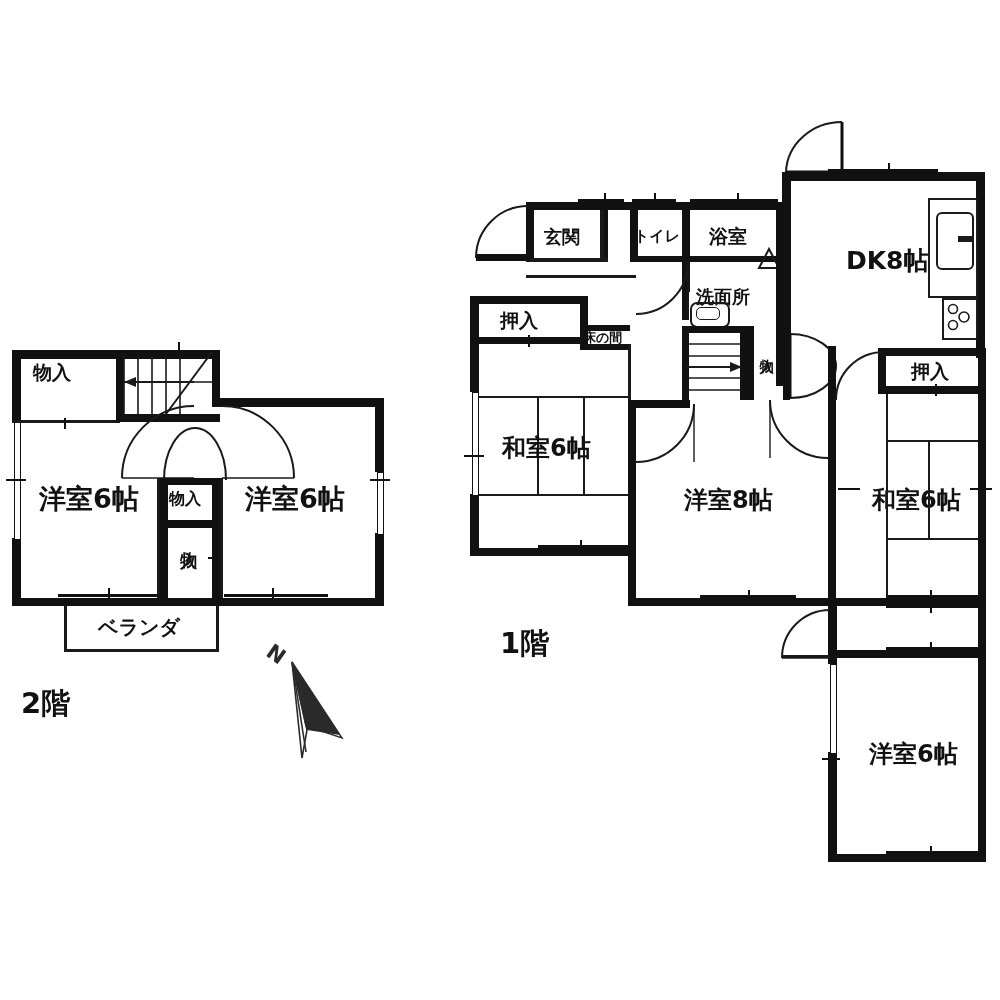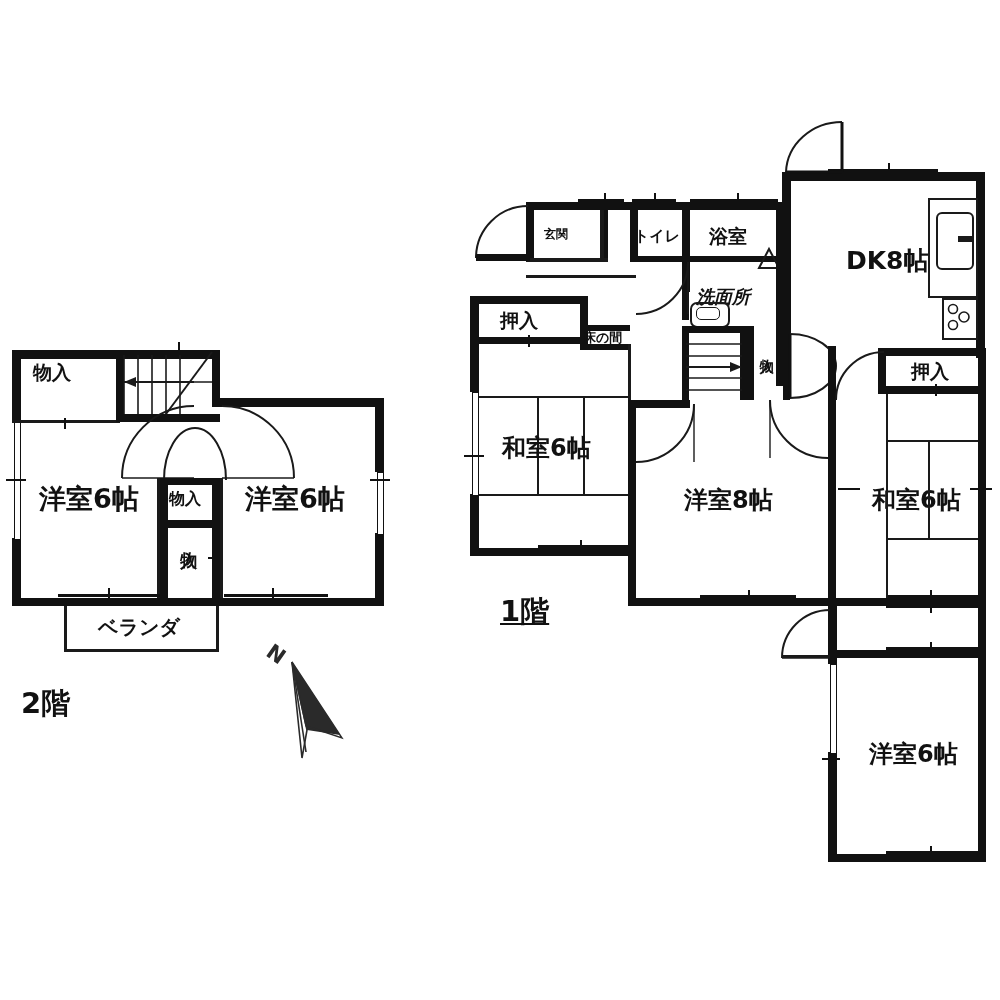--- a/index.html
+++ b/index.html
@@ -156,24 +156,24 @@
   </svg>
   <div class="w" style="left:476px;top:254px;width:54px;height:7px;"></div>
 
   <div class="sld" style="left:578px;top:199px;width:46px;height:4px;"></div>
   <div class="tick" style="left:604px;top:193px;width:2px;height:13px;"></div>
   <div class="sld" style="left:632px;top:199px;width:44px;height:4px;"></div>
   <div class="tick" style="left:654px;top:193px;width:2px;height:13px;"></div>
   <div class="sld" style="left:690px;top:199px;width:88px;height:4px;"></div>
   <div class="tick" style="left:737px;top:193px;width:2px;height:13px;"></div>
 
-  <div class="lbl" style="left:544px; top:228px; font-size:12px;">玄関</div>
+  <div class="lbl" style="left:544px; top:228px; font-size:18px;">玄関</div>
   <div class="lbl" style="left:634px; top:229px; font-size:15px;">トイレ</div>
   <div class="lbl" style="left:709px; top:227px; font-size:19px;">浴室</div>
-  <div class="lbl" style="left:696px; top:288px; font-size:18px;font-style:italic;">洗面所</div>
+  <div class="lbl" style="left:696px; top:288px; font-size:18px;">洗面所</div>
 
   <svg style="left:758px;top:248px;width:22px;height:22px;">
     <polygon points="11,1 21,20 1,20" fill="none" stroke="#1a1a1a" stroke-width="2"></polygon>
   </svg>
 
   <div class="w" style="left:682px; top:262px; width:7px; height:58px;"></div>
   <div class="w" style="left:776px; top:262px; width:7px; height:124px;"></div>
   <div class="fx" style="left:690px;top:302px;width:36px;height:22px;border-radius:7px;"></div>
   <div class="fx" style="left:696px;top:307px;width:22px;height:11px;border-radius:5px;border-width:1.5px;"></div>
 
@@ -284,16 +284,16 @@
   <div class="tick" style="left:930px;top:600px;width:2px;height:13px;"></div>
   <div class="sld" style="left:886px;top:851px;width:92px;height:3px;"></div>
   <div class="tick" style="left:930px;top:846px;width:2px;height:14px;"></div>
 
   <svg style="left:782px;top:610px;width:48px;height:48px;">
     <path d="M48,0 A48,48 0 0 0 0,48" fill="none" stroke="#1a1a1a" stroke-width="2"></path>
     <line x1="0" y1="48" x2="48" y2="48" stroke="#1a1a1a" stroke-width="1.5"></line>
   </svg>
   <div class="tw" style="left:782px;top:655px;width:48px;height:3px;"></div>
 
-  <div class="floorlbl" style="left:500px; top:592px;text-decoration:underline;">1階</div>
+  <div class="floorlbl" style="left:500px; top:624px;">1階</div>
 </div>
 
 </div>
 
 </body></html>

